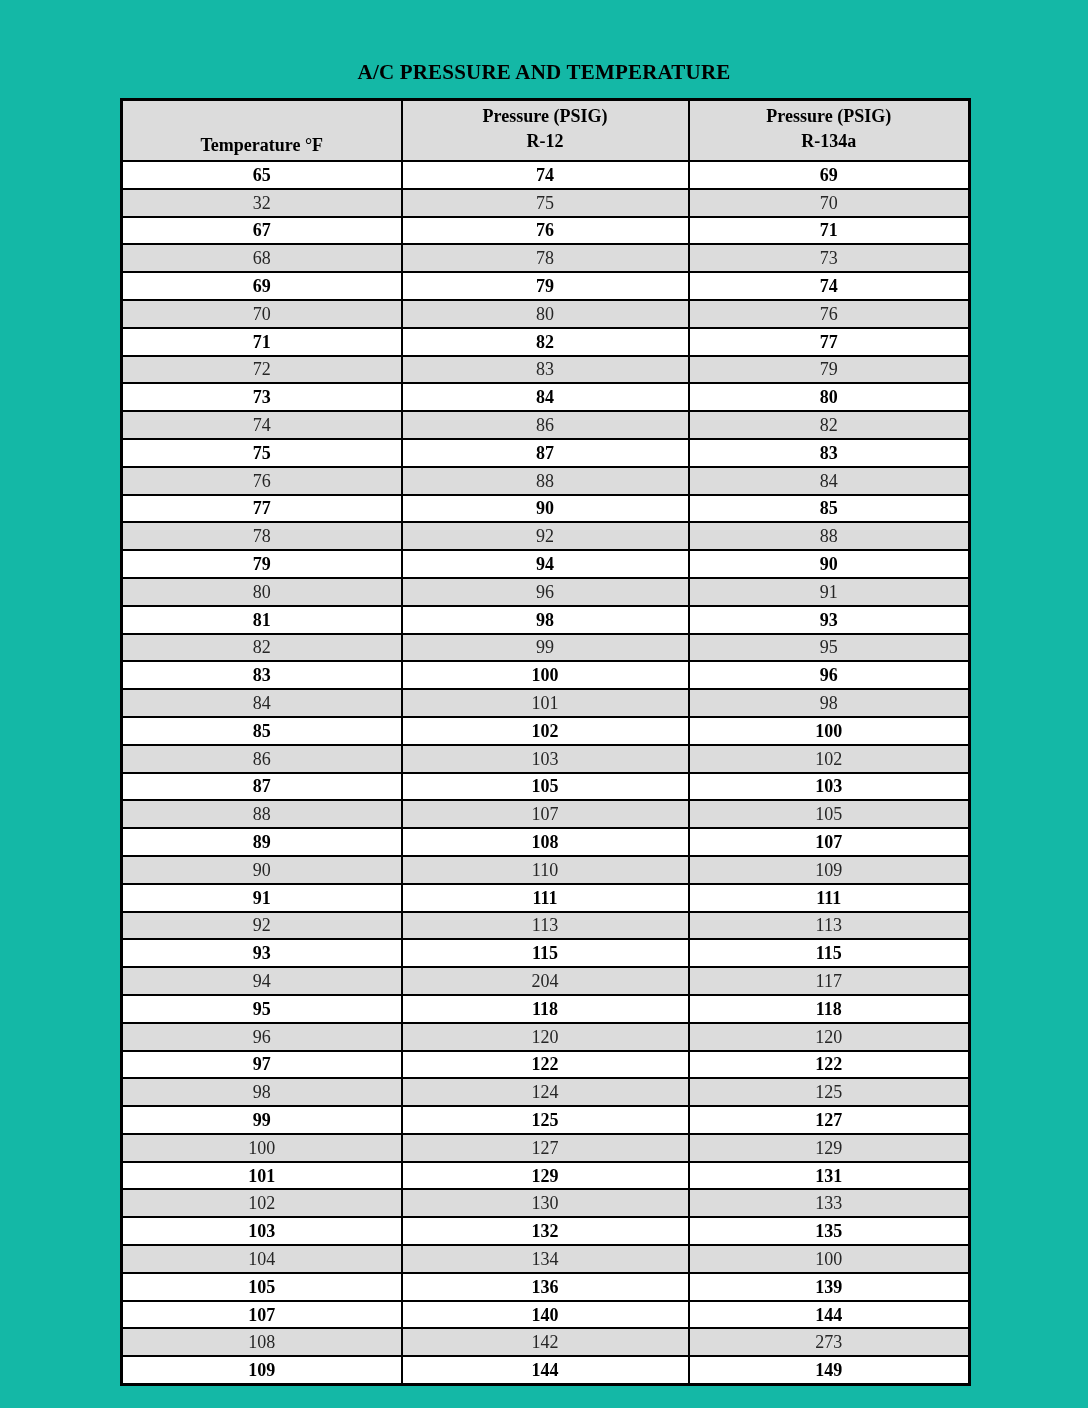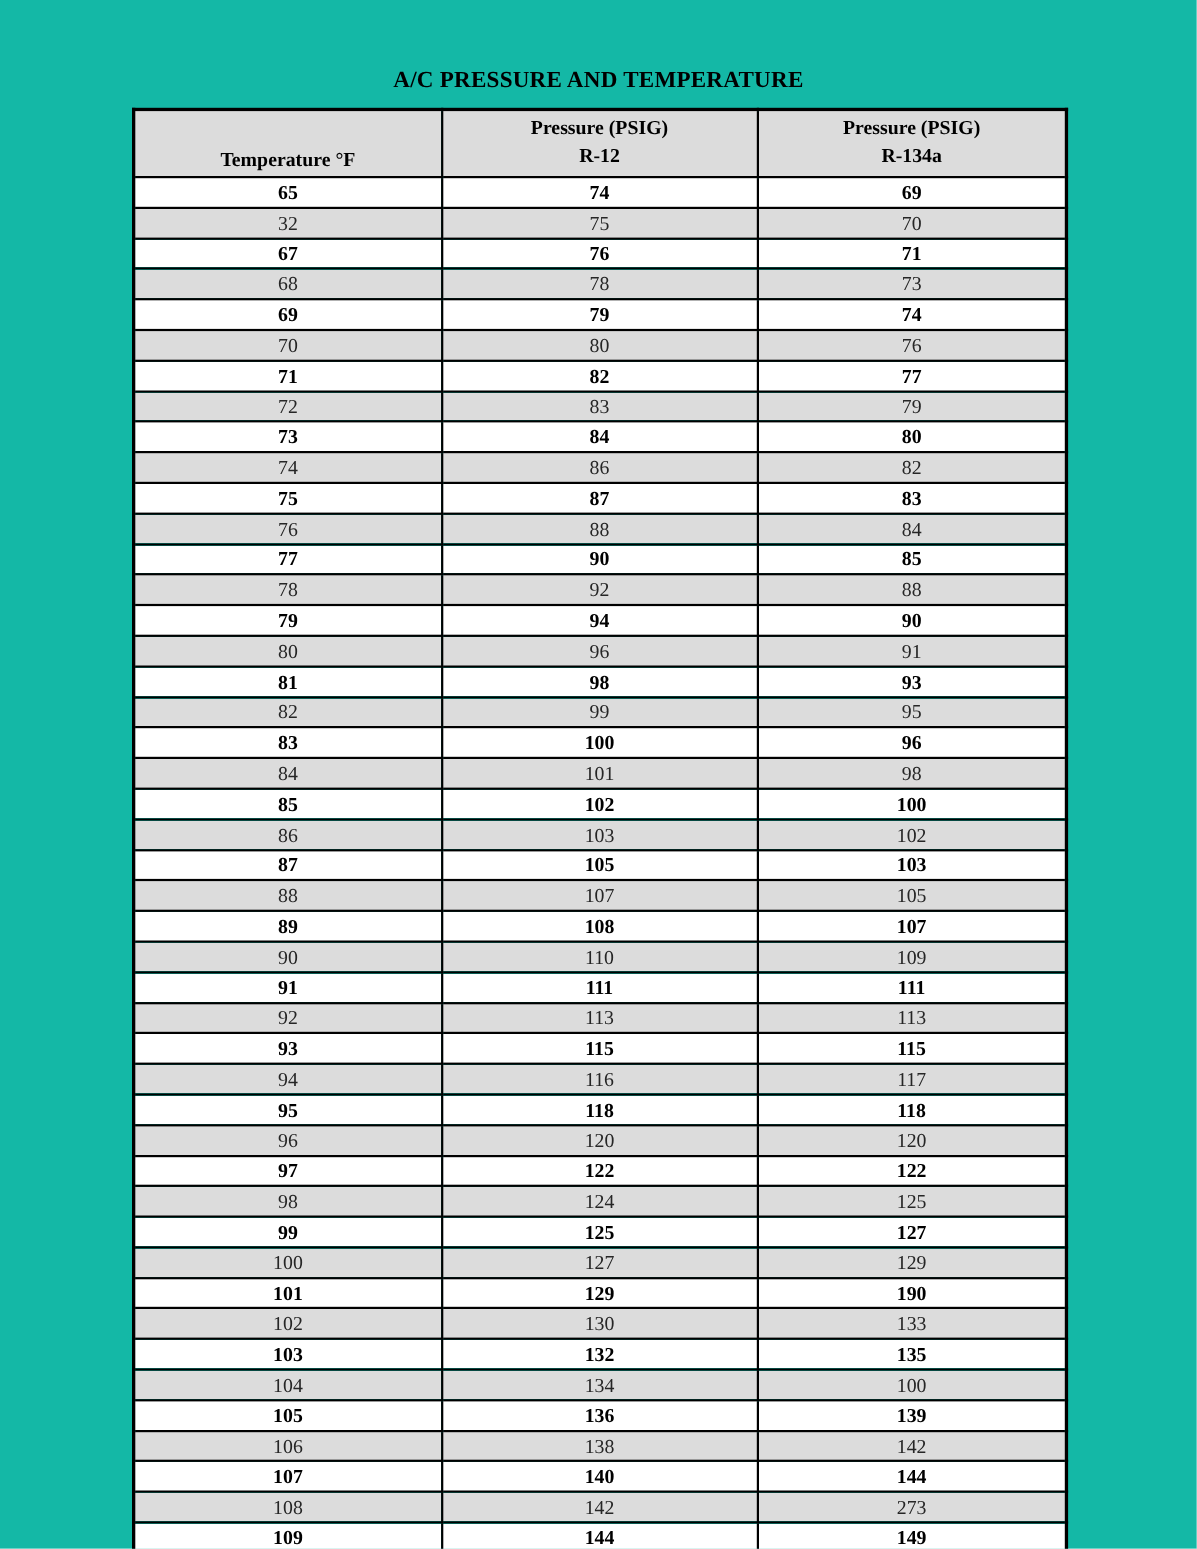--- a/index.html
+++ b/index.html
@@ -247,21 +247,21 @@
           <td>113</td>
           <td>113</td>
         </tr>
         <tr class="row-white">
           <td>93</td>
           <td>115</td>
           <td>115</td>
         </tr>
         <tr class="row-gray">
           <td>94</td>
-          <td>116</td>
+          <td>204</td>
           <td>117</td>
         </tr>
         <tr class="row-white">
           <td>95</td>
           <td>118</td>
           <td>118</td>
         </tr>
         <tr class="row-gray">
           <td>96</td>
           <td>120</td>
@@ -283,21 +283,21 @@
           <td>127</td>
         </tr>
         <tr class="row-gray">
           <td>100</td>
           <td>127</td>
           <td>129</td>
         </tr>
         <tr class="row-white">
           <td>101</td>
           <td>129</td>
-          <td>190</td>
+          <td>131</td>
         </tr>
         <tr class="row-gray">
           <td>102</td>
           <td>130</td>
           <td>133</td>
         </tr>
         <tr class="row-white">
           <td>103</td>
           <td>132</td>
           <td>135</td>
@@ -305,25 +305,20 @@
         <tr class="row-gray">
           <td>104</td>
           <td>134</td>
           <td>100</td>
         </tr>
         <tr class="row-white">
           <td>105</td>
           <td>136</td>
           <td>139</td>
         </tr>
-        <tr class="row-gray">
-          <td>106</td>
-          <td>138</td>
-          <td>142</td>
-        </tr>
         <tr class="row-white">
           <td>107</td>
           <td>140</td>
           <td>144</td>
         </tr>
         <tr class="row-gray">
           <td>108</td>
           <td>142</td>
           <td>273</td>
         </tr>

